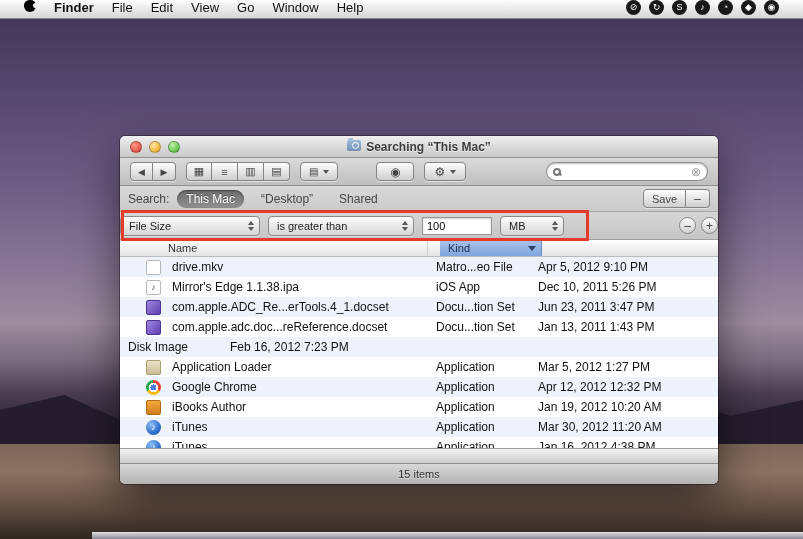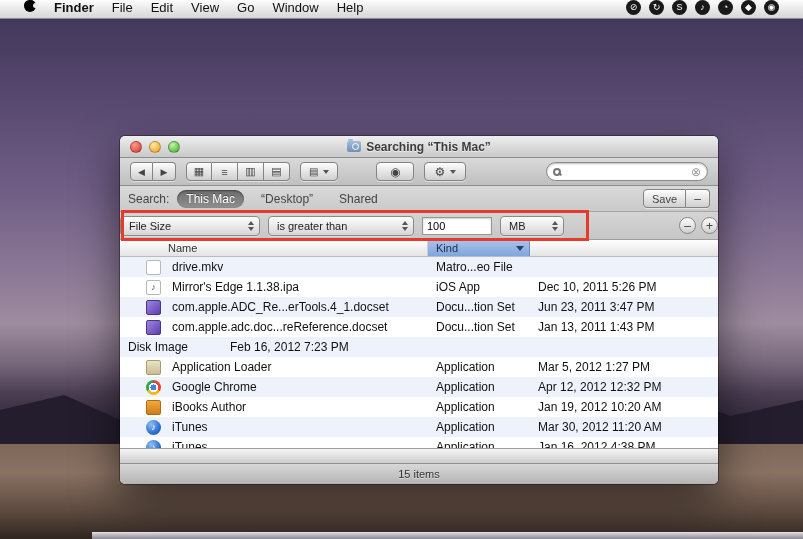--- a/index.html
+++ b/index.html
@@ -40,21 +40,21 @@
     border-radius:5px; background:#e8e8e8; display:flex; flex-direction:column; overflow:hidden;
     box-shadow:0 18px 45px rgba(0,0,0,.55), 0 0 0 1px rgba(0,0,0,.35); }
   .titlebar { height:22px; flex:none; background:linear-gradient(#eeeeee,#c9c9c9);
     border-bottom:1px solid #8e8e8e; display:flex; align-items:center; position:relative;
     border-radius:5px 5px 0 0; }
   .lights { position:absolute; left:10px; top:5px; display:flex; gap:7px; }
   .light { width:12px; height:12px; border-radius:50%; border:1px solid rgba(0,0,0,.25); }
   .light.red { background:radial-gradient(circle at 35% 30%,#ff9a8a,#ec6255 55%,#c03a2e); }
   .light.yellow { background:radial-gradient(circle at 35% 30%,#ffe9a8,#f6bf4f 55%,#d89c27); }
   .light.green { background:radial-gradient(circle at 35% 30%,#c4f2b0,#75cf5e 55%,#47a532); }
-  .title-wrap { margin:0 auto; display:flex; align-items:center; gap:5px;
+  .title-wrap { margin:0 auto; display:flex; gap:5px;
     font-size:12px; font-weight:bold; color:#3c3c3c; text-shadow:0 1px 0 rgba(255,255,255,.6); }
   .win-icon { width:14px; height:11px; background:linear-gradient(#a3bcd9,#6f8fb8);
     border-radius:2px; position:relative; flex:none; }
   .win-icon::before { content:""; position:absolute; top:-2px; left:1px; width:5px; height:2px;
     background:#a3bcd9; border-radius:1px; }
   .win-icon::after { content:""; position:absolute; right:2px; top:2px; width:5px; height:5px;
     border:1px solid #fff; border-radius:50%; }
   
   .toolbar { height:28px; flex:none; background:linear-gradient(#dadada,#bfbfbf);
     border-bottom:1px solid #8e8e8e; display:flex; align-items:center; padding:0 10px; gap:10px; }
@@ -107,21 +107,21 @@
     box-shadow:inset 0 1px 2px rgba(0,0,0,.2); font-family:"Liberation Sans","DejaVu Sans",sans-serif; outline:none; }
   .filter-right { margin-left:auto; display:flex; gap:5px; }
   .circlebtn { width:17px; height:17px; border-radius:50%; background:linear-gradient(#fdfdfd,#cfcfcf);
     border:1px solid #848484; display:flex; align-items:center; justify-content:center;
     font-size:12px; color:#444; line-height:1; padding:0; }
   .annotation { position:absolute; left:1px; top:74px; width:468px; height:31px;
     border:3px solid #e53b2c; z-index:40; pointer-events:none; }
   
   .listheader { height:17px; flex:none; display:flex; align-items:stretch;
     background:linear-gradient(#ffffff,#e3e3e3); border-bottom:1px solid #bcbcbc;
-    font-size:11px; color:#333; }
+    font-size:11px; color:#333;gap:12px; }
   .hcell { display:flex; align-items:center; border-right:1px solid #d0d0d0; padding-left:8px; }
   .hcell.hname { width:308px; padding-left:48px; }
   .hcell.hkind { width:102px; background:linear-gradient(#a9c4ea,#7fa5dd);
     border-right:1px solid #6e90c4; color:#1c2b4a; justify-content:space-between; padding-right:5px; }
   .sort-caret { width:0; height:0; border-left:4px solid transparent; border-right:4px solid transparent;
     border-top:5px solid #2c3e5f; }
   .hcell.hopened { flex:1; border-right:none; }
   .rows { flex:1; overflow:hidden; background:#fff; font-size:12px; color:#111; }
   .row { height:20px; display:flex; align-items:center; }
   .row.alt { background:#eef3fb; }
@@ -268,20 +268,21 @@
 
   <div class="rows">
     <div class="row alt">
       <span class="cell cname">
           <span class="ficon" data-icon="video">
             <span></span>
           </span>
           <span>drive.mkv</span>
         </span>
       <span class="cell ckind">Matro...eo File</span>
+      <span class="cell copened">Apr 5, 2012 9:10 PM</span>
     </div>
     <div class="row">
       <span class="cell cname">
           <span class="ficon" data-icon="ipa">
             <span>♪</span>
           </span>
           <span>Mirror's Edge 1.1.38.ipa</span>
         </span>
       <span class="cell ckind">iOS App</span>
       <span class="cell copened">Dec 10, 2011 5:26 PM</span>

